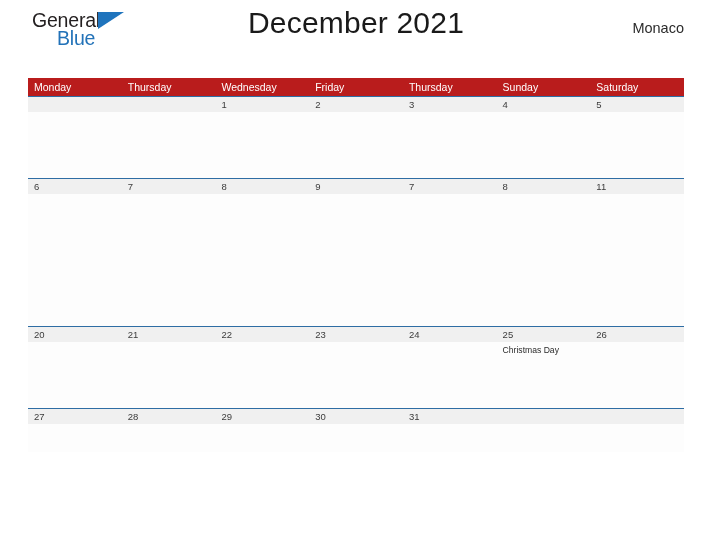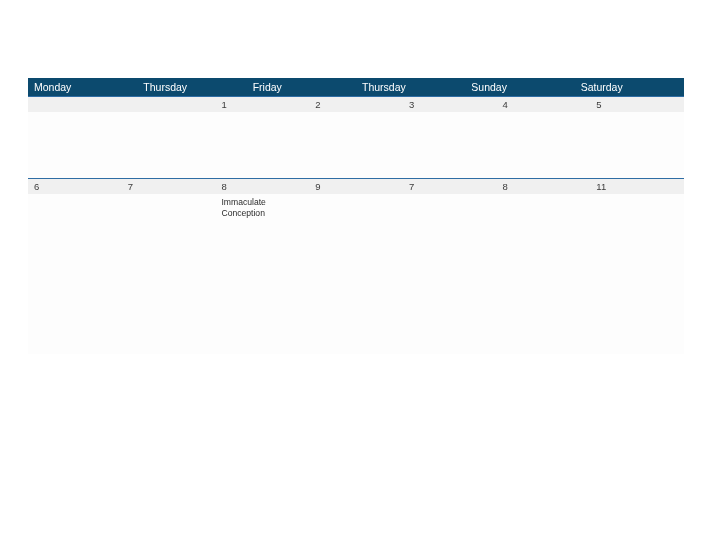--- a/index.html
+++ b/index.html
@@ -86,21 +86,21 @@
   
   .calendar {
     position: absolute;
     left: 28px;
     top: 78px;
     width: 656px;
   }
 
   .weekdays {
     display: flex;
-    background: #0c4a6e;
+    background: #b91c1c;
     height: 18px;
   }
   .weekday {
     flex: 1 1 0;
     color: #ffffff;
     font-size: 10.5px;
     line-height: 18px;
     padding-left: 6px;
     box-sizing: border-box;
     white-space: nowrap;
@@ -144,26 +144,40 @@
     line-height: 11px;
     color: #2b2b2b;
     word-wrap: break-word;
   }
 </style>
 </head>
 <body>
 
 <div class="page">
 
+  <div class="topbar">
+
+    <div class="logo">
+      <span class="logo-general">General</span>
+      <span class="logo-tri"></span>
+      <span class="logo-blue">Blue</span>
+    </div>
+
+    <div class="month-title">December 2021</div>
+
+    <div class="locale">Monaco</div>
+
+  </div>
 
   <div class="calendar">
 
     <div class="weekdays">
       <div class="weekday">Monday</div>
       <div class="weekday">Thursday</div>
+      <div class="weekday">Wednesday</div>
       <div class="weekday">Friday</div>
       <div class="weekday">Thursday</div>
       <div class="weekday">Sunday</div>
       <div class="weekday">Saturday</div>
     </div>
 
     <div class="week">
       <div class="week-daterow">
         <div class="daynum"></div>
         <div class="daynum"></div>
@@ -209,23 +223,20 @@
         <div class="daynum">11</div>
       </div>
       <div class="week-body">
         <div class="daybody">
             <div class="event"></div>
           </div>
         <div class="daybody">
             <div class="event"></div>
           </div>
         <div class="daybody">
-            <div class="event">Immaculate Conception</div>
-          </div>
-        <div class="daybody">
             <div class="event"></div>
           </div>
         <div class="daybody">
             <div class="event"></div>
           </div>
         <div class="daybody">
             <div class="event"></div>
           </div>
         <div class="daybody">
             <div class="event"></div>
@@ -253,23 +264,64 @@
         <div class="daybody">
             <div class="event"></div>
           </div>
         <div class="daybody">
             <div class="event"></div>
           </div>
       </div>
     </div>
 
     <div class="week">
+      <div class="week-daterow">
+        <div class="daynum">20</div>
+        <div class="daynum">21</div>
+        <div class="daynum">22</div>
+        <div class="daynum">23</div>
+        <div class="daynum">24</div>
+        <div class="daynum">25</div>
+        <div class="daynum">26</div>
+      </div>
+      <div class="week-body">
+        <div class="daybody">
+            <div class="event"></div>
+          </div>
+        <div class="daybody">
+            <div class="event"></div>
+          </div>
+        <div class="daybody">
+            <div class="event"></div>
+          </div>
+        <div class="daybody">
+            <div class="event"></div>
+          </div>
+        <div class="daybody">
+            <div class="event"></div>
+          </div>
+        <div class="daybody">
+            <div class="event">Christmas Day</div>
+          </div>
+        <div class="daybody">
+            <div class="event"></div>
+          </div>
+      </div>
     </div>
 
     <div class="week last">
+      <div class="week-daterow">
+        <div class="daynum">27</div>
+        <div class="daynum">28</div>
+        <div class="daynum">29</div>
+        <div class="daynum">30</div>
+        <div class="daynum">31</div>
+        <div class="daynum"></div>
+        <div class="daynum"></div>
+      </div>
       <div class="week-body">
         <div class="daybody">
             <div class="event"></div>
           </div>
         <div class="daybody">
             <div class="event"></div>
           </div>
         <div class="daybody">
             <div class="event"></div>
           </div>

